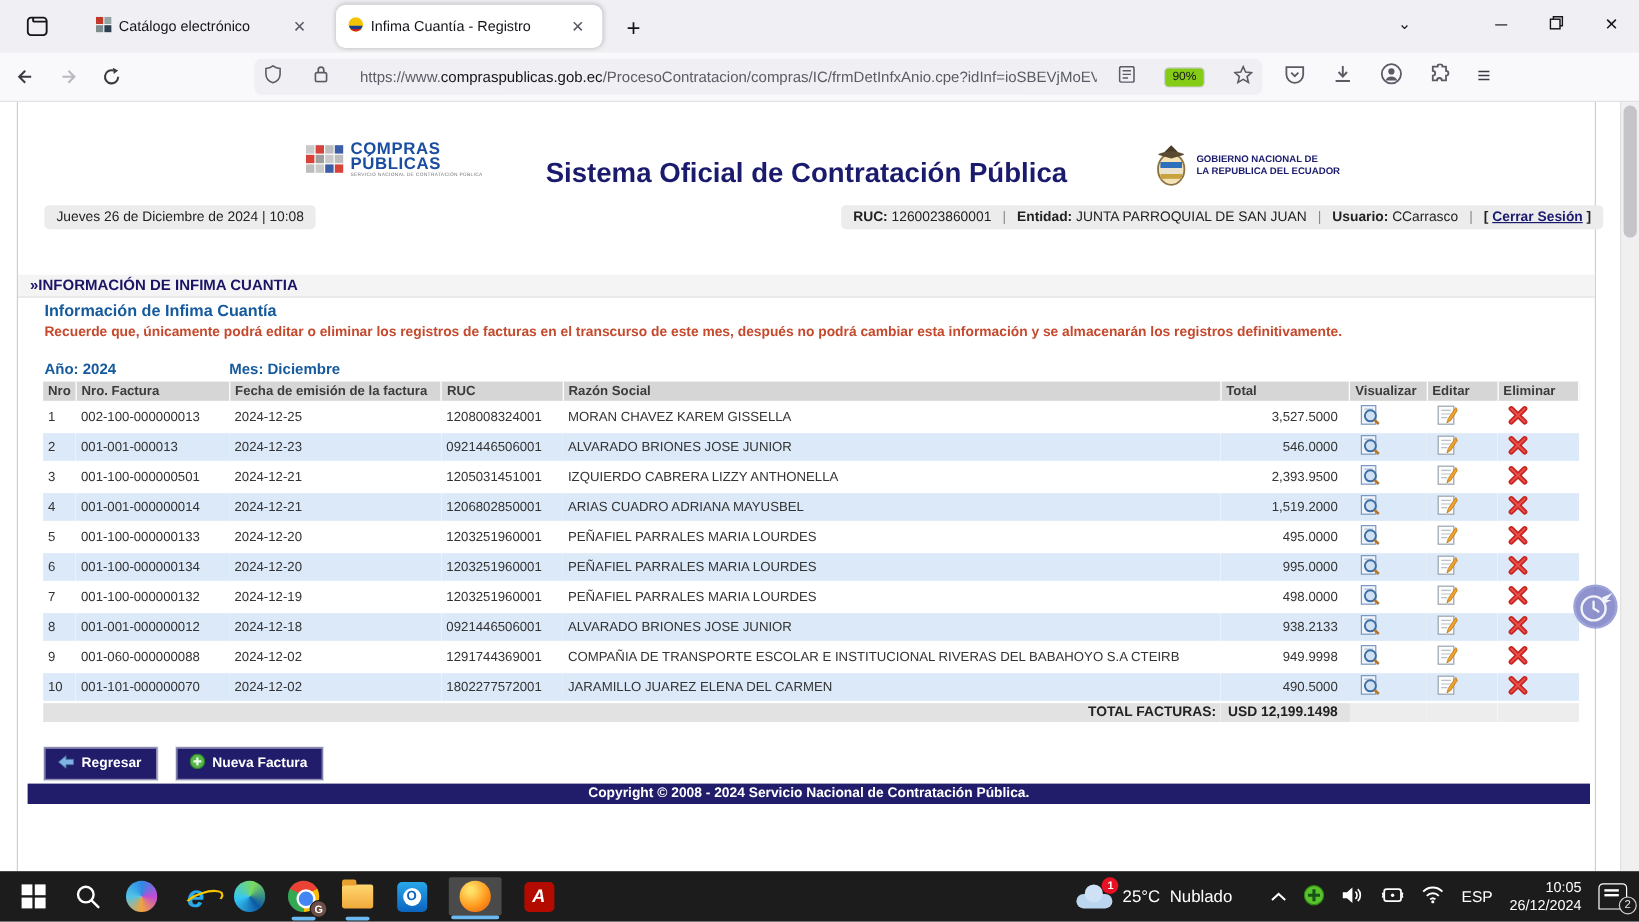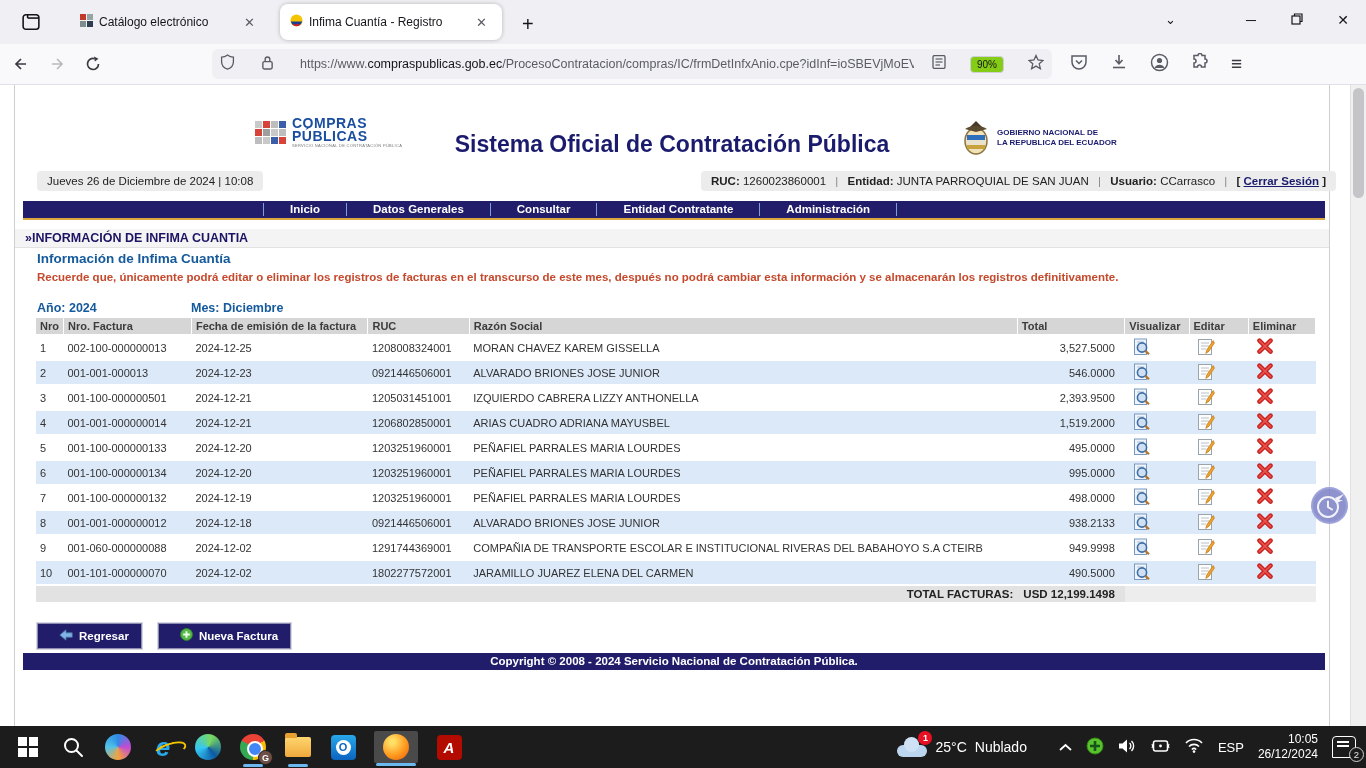--- a/index.html
+++ b/index.html
@@ -68,21 +68,21 @@
   table.facturas th { background:#d6d6d6; color:#3c3c3c; font-weight:bold; text-align:left; height:17px; padding:1px 4px; border-right:1px solid #fff; white-space:nowrap; }
   table.facturas td { height:25px; padding:1px 4px; border-top:2px solid #fff; white-space:nowrap; overflow:hidden; }
   table.facturas tr.alt td { background:#dce9f9; }
   table.facturas td.num, table.facturas th.num { text-align:right; padding-right:10px; }
   table.facturas td.icon-cell { text-align:left; padding-left:8px; }
   table.facturas tr.total-row td { background:#e2e2e2; font-weight:bold; color:#222; height:17px; font-size:11.5px; }
   table.facturas tr.total-row td.icon-area { background:#ededed; }
   .tlabel { text-align:right; }
 
   .btn-row { position:absolute; top:538px; left:22px; display:flex; gap:16px; }
-  .navy-btn { background:#211d6b; color:#fff; font-size:11.5px; font-weight:bold; padding:4px 12px 5px 21px; display:flex; align-items:center; gap:6px; border:1px solid #8c8cb0; box-shadow:0 0 0 1px #d8d8e4; }
+  .navy-btn { background:#211d6b; color:#fff; font-size:11.5px; font-weight:bold; padding:4px 12px 5px 10px; display:flex; align-items:center; gap:6px; border:1px solid #8c8cb0; box-shadow:0 0 0 1px #d8d8e4; }
 
   .site-footer { position:absolute; top:568px; left:8px; width:1302px; height:17px; background:#211d6b; color:#fff; font-size:11.5px; font-weight:bold; text-align:center; line-height:16px; }
 
   .float-widget { position:absolute; top:487px; left:1311px; width:37px; height:37px; border-radius:50%; background:rgba(122,128,198,.85); border:2px solid rgba(160,165,220,.9); display:flex; align-items:center; justify-content:center; z-index:50; }
 
   
   .taskbar { position:absolute; top:726px; left:0; width:1366px; height:42px; background:#1c1c1c; display:flex; align-items:center; color:#fff; }
   .tb-icons { display:flex; align-items:center; gap:17px; margin-left:14px; }
   .tkicon { width:28px; height:28px; display:flex; align-items:center; justify-content:center; position:relative; }
   .tkicon .runline { position:absolute; bottom:-6px; left:4px; right:4px; height:3px; background:#6cb8f0; border-radius:2px; }
@@ -259,27 +259,20 @@
         <b>RUC:</b> <span>1260023860001</span>
         <span class="sep">|</span>
         <b>Entidad:</b> <span>JUNTA PARROQUIAL DE SAN JUAN</span>
         <span class="sep">|</span>
         <b>Usuario:</b> <span>CCarrasco</span>
         <span class="sep">|</span>
         <b>[ </b><a class="logout" href="#">Cerrar Sesión</a><b> ]</b>
       </span>
     </div>
 
-    <div class="mainmenu">
-      <span class="mitem">Inicio</span>
-      <span class="mitem">Datos Generales</span>
-      <span class="mitem">Consultar</span>
-      <span class="mitem">Entidad Contratante</span>
-      <span class="mitem">Administración</span>
-    </div>
 
     <div class="breadcrumb-bar"><span>»</span><span>INFORMACIÓN DE INFIMA CUANTIA</span></div>
 
     <div class="section-title">Información de Infima Cuantía</div>
     <div class="warning">Recuerde que, únicamente podrá editar o eliminar los registros de facturas en el transcurso de este mes, después no podrá cambiar esta información y se almacenarán los registros definitivamente.</div>
     <div class="ym-row">
       <span>Año: 2024</span>
       <span class="mes">Mes: Diciembre</span>
     </div>
 

